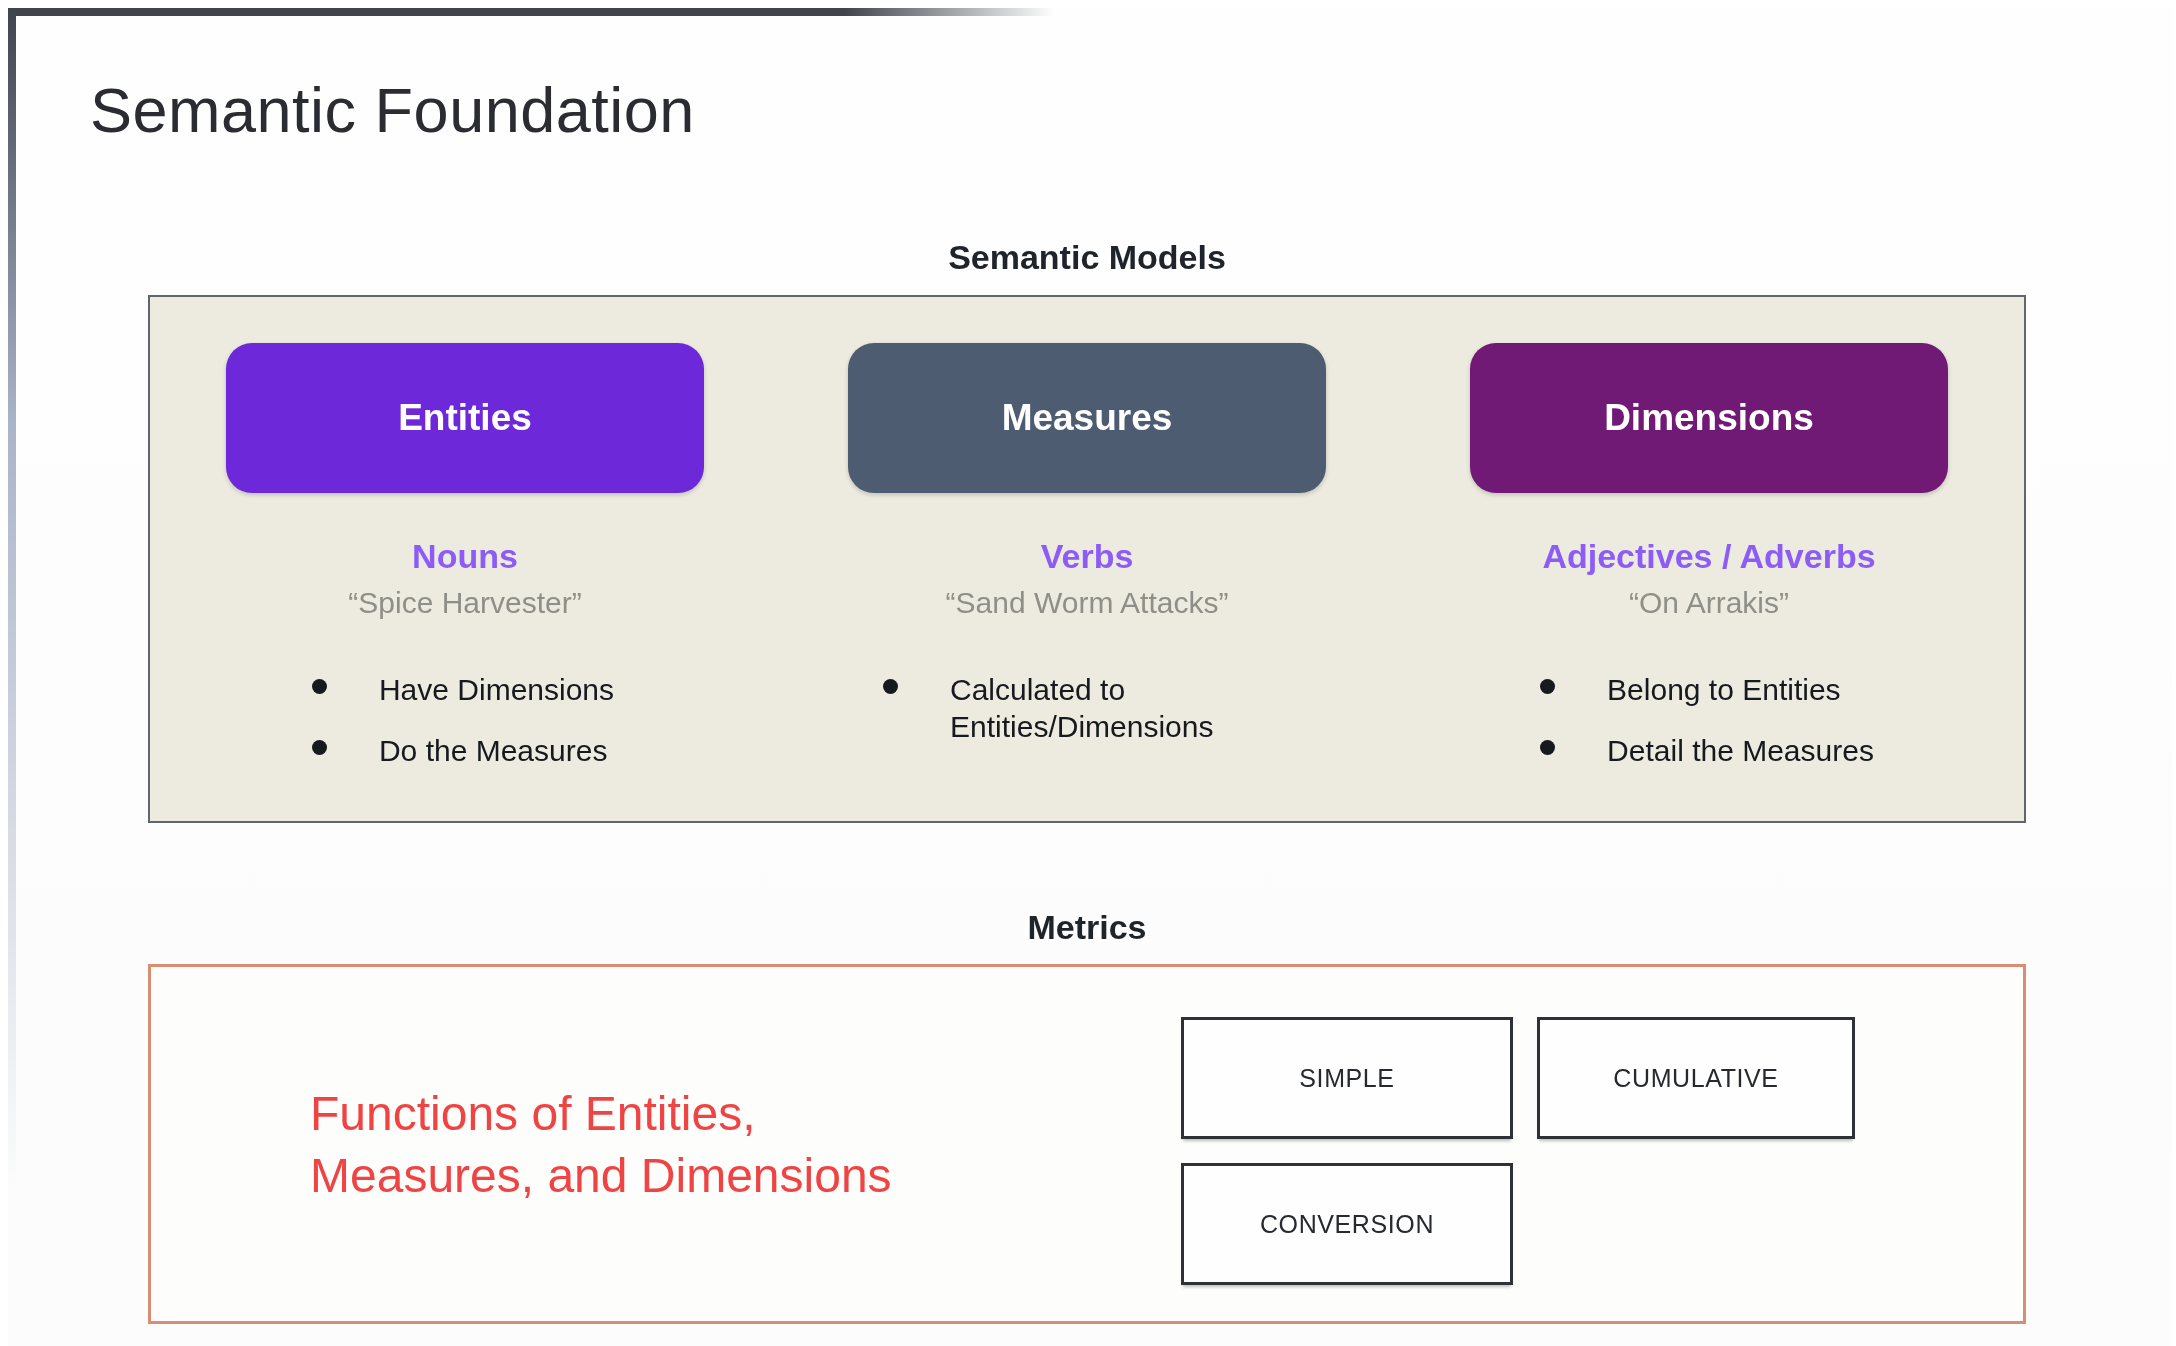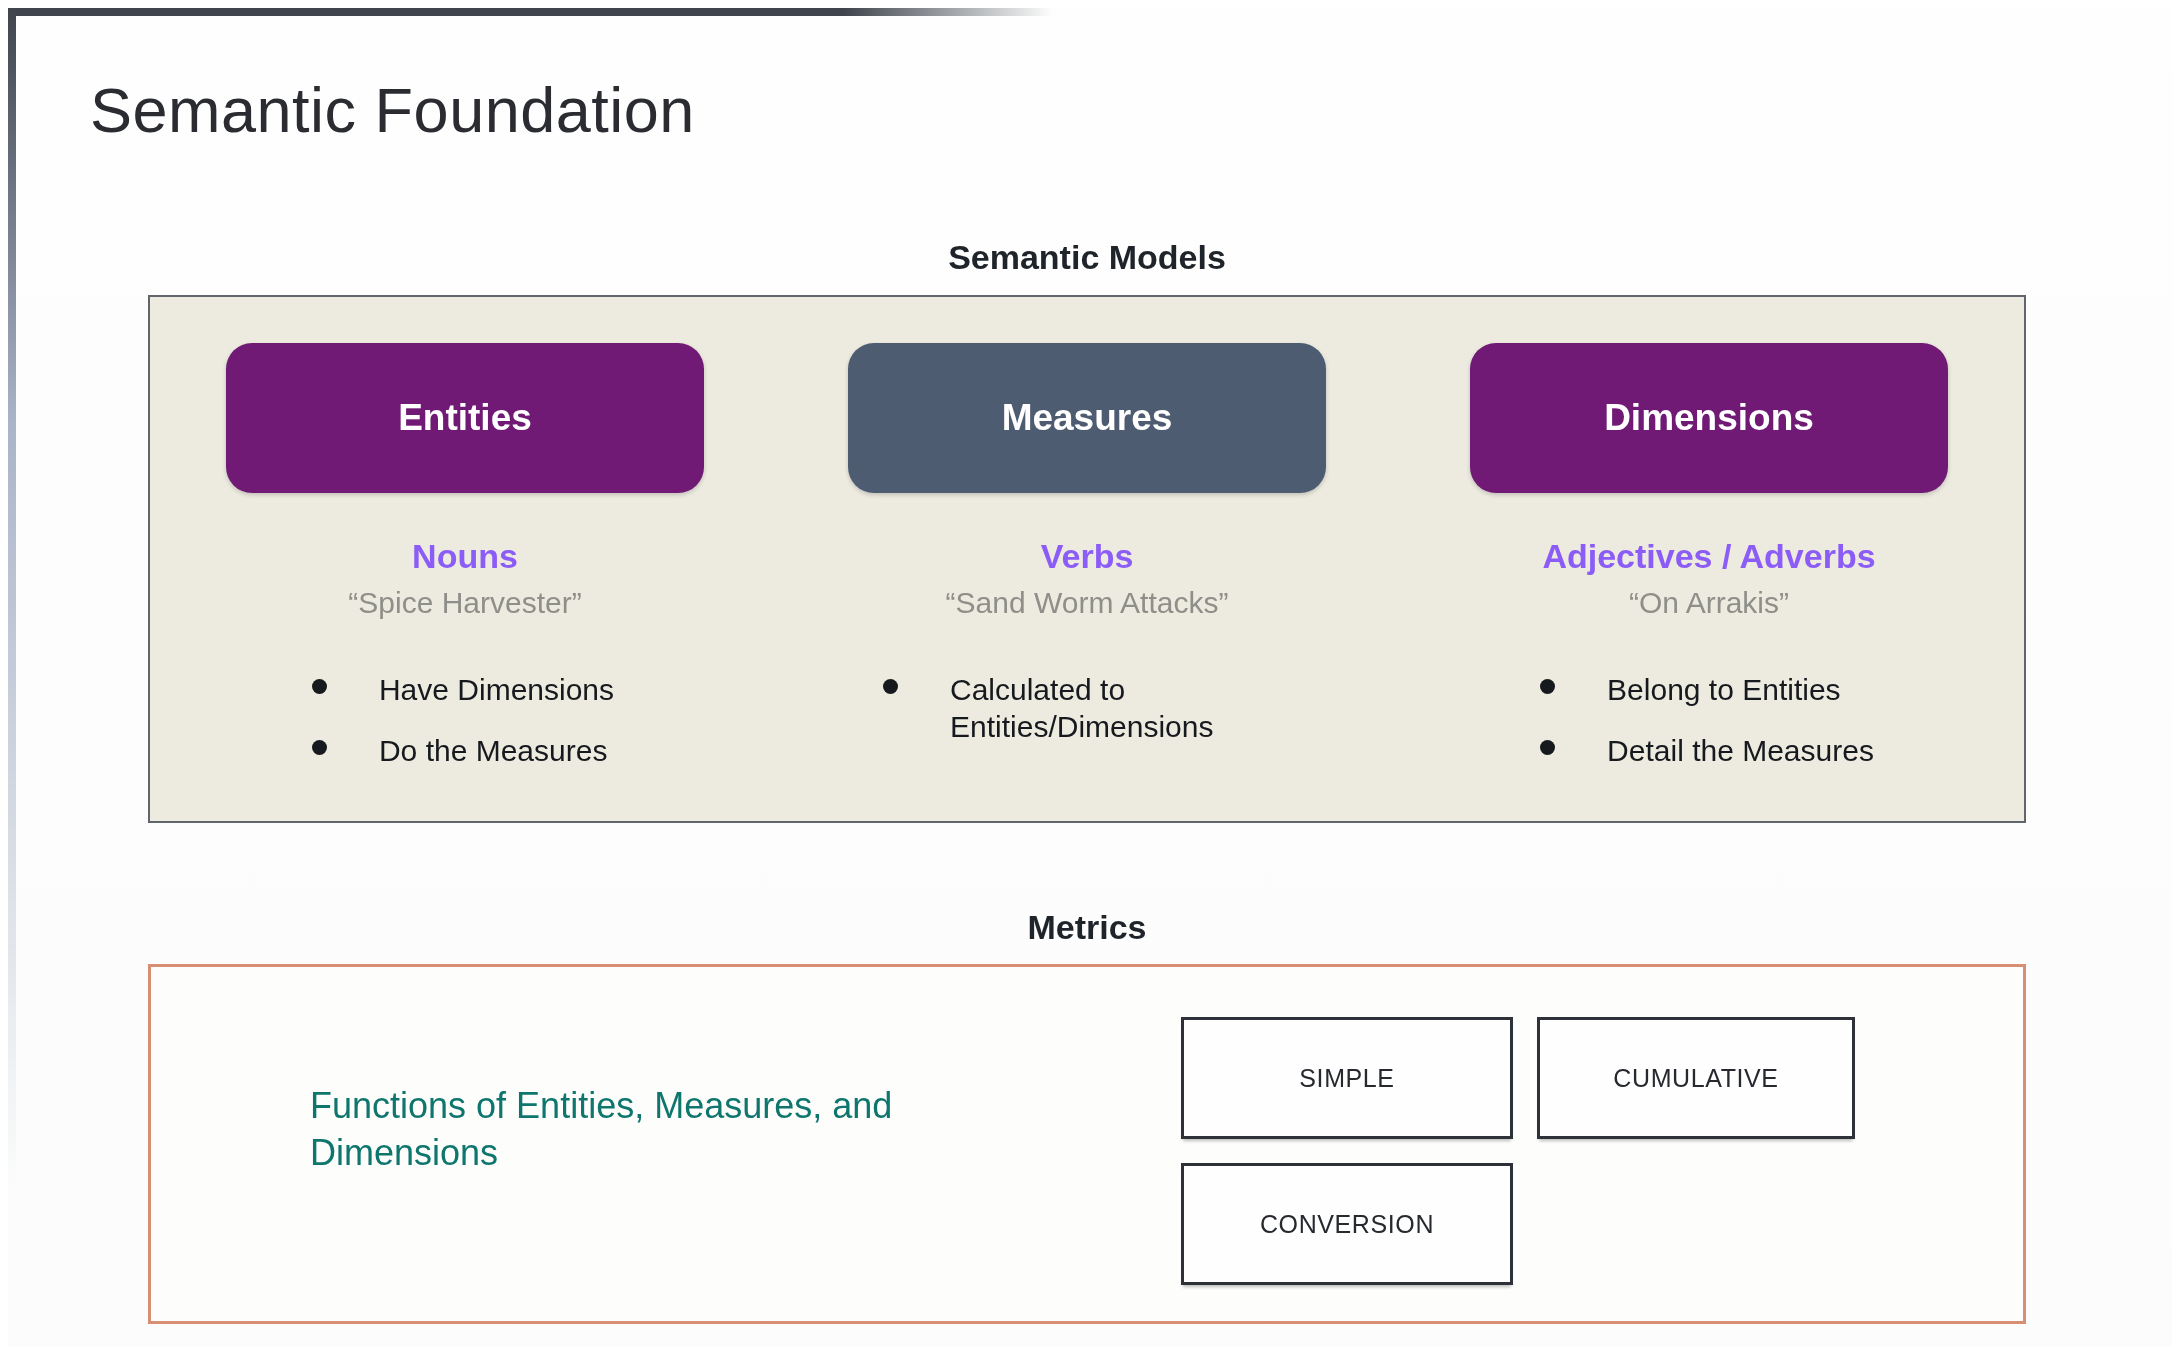--- a/index.html
+++ b/index.html
@@ -70,21 +70,21 @@
     font-size: 30px; color: #16191d; line-height: 1.22;
   }
   .model-col.col-middle .bullet-text { max-width: 345px; }
 
   .metrics-panel {
     position: absolute; left: 140px; top: 956px; width: 1878px; height: 360px;
     background: #fdfdfc; border: 3px solid #d88e72;
   }
   .metrics-desc {
     position: absolute; left: 155px; top: 112px;
-    font-size: 36px; color: #0f766e; line-height: 1.3; max-width: 650px;
+    font-size: 48px; color: #ef4444; line-height: 1.3; max-width: 650px;
   }
   .metrics-grid {
     position: absolute; left: 1026px; top: 46px;
     display: grid; grid-template-columns: 332px 318px; grid-auto-rows: 122px;
     column-gap: 24px; row-gap: 24px;
   }
   .metric-box {
     border: 3px solid #2e3238; background: #fefefe;
     display: flex; align-items: center; justify-content: center;
     font-size: 25px; letter-spacing: 0.6px; color: #26292e;
@@ -98,21 +98,21 @@
   <div class="edge-top"></div>
   <div class="edge-left"></div>
 
   <h1 class="slide-title">Semantic Foundation</h1>
 
   <div class="section-heading heading-models">Semantic Models</div>
 
   <div class="models-panel" style="background-color: rgb(237, 235, 224);">
 
     <div class="model-col col-left">
-      <div class="pill" style="background-color: #701a75;">Entities</div>
+      <div class="pill" style="background-color: #6d28d9;">Entities</div>
       <div class="word-type">Nouns</div>
       <div class="example">“Spice Harvester”</div>
       <div class="bullets">
         <div class="bullet-row">
           <span class="bullet-dot"></span>
           <span class="bullet-text">Have Dimensions</span>
         </div>
         <div class="bullet-row">
           <span class="bullet-dot"></span>
           <span class="bullet-text">Do the Measures</span>

